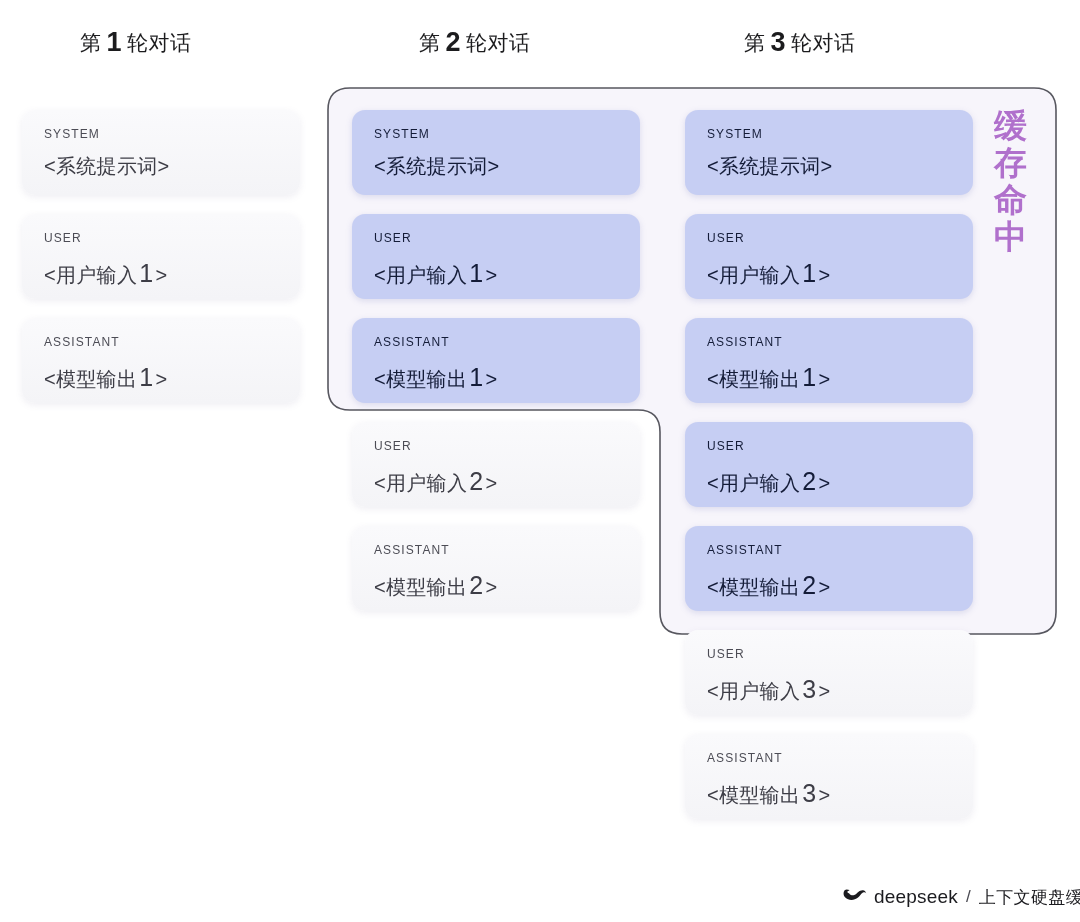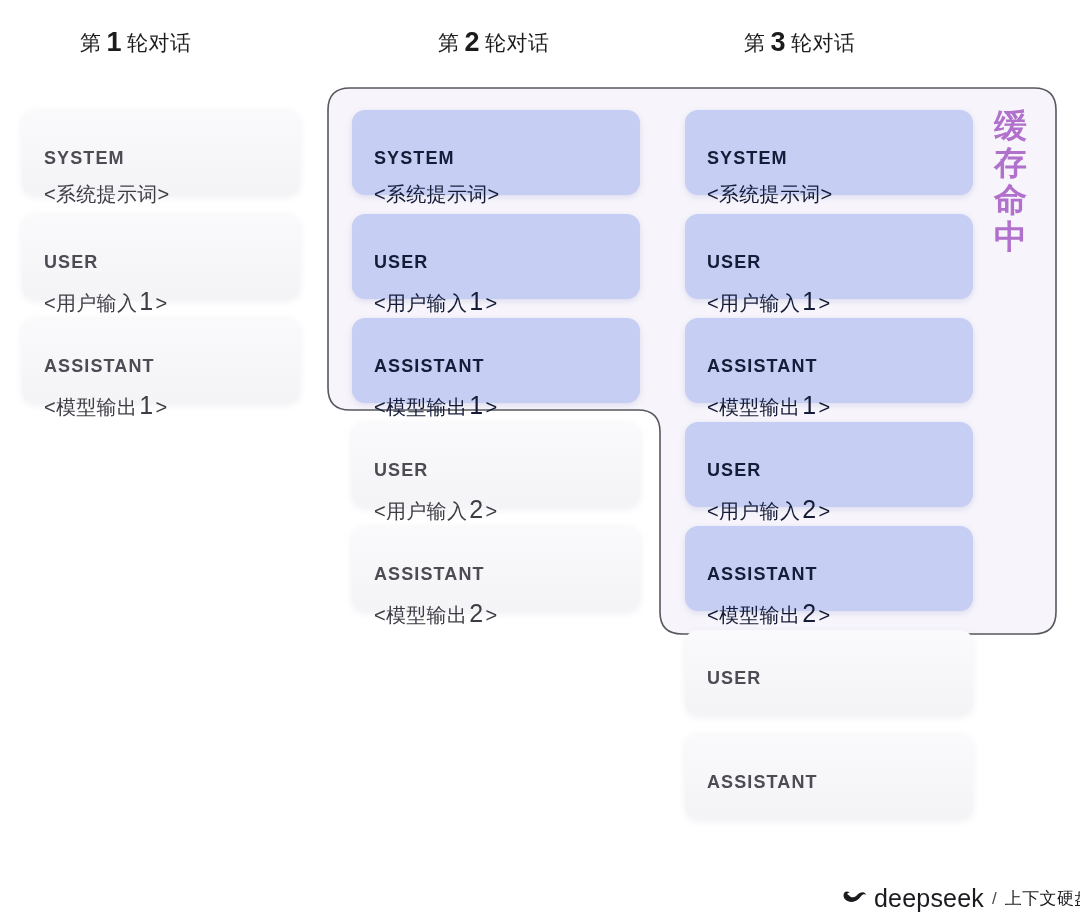--- a/index.html
+++ b/index.html
@@ -24,21 +24,21 @@
     white-space: nowrap;
   }
   .col-header .num {
     font-size: 27px;
     font-weight: 700;
     padding: 0 5px;
     position: relative;
     top: 1px;
   }
   #hdr1 { left: 80px; }
-  #hdr2 { left: 438px; }
+  #hdr2 { left: 419px; }
   #hdr3 { left: 744px; }
 
   
   .cache-box {
     position: absolute;
     left: 328px;
     top: 88px;
     width: 728px;
     height: 546px;
     pointer-events: none;
@@ -59,25 +59,24 @@
   }
   .cache-label span { display: block; }
 
   
   .card {
     position: absolute;
     border-radius: 13px;
     padding: 17px 0 0 22px;
   }
   .card .role {
-    font-size: 18px;
-    font-weight: 700;
+    font-size: 12px;
+    font-weight: 400;
     letter-spacing: 1.1px;
     line-height: 1.25;
-    margin-top: 20px;
   }
   .card .content {
     font-size: 20px;
     font-weight: 400;
     line-height: 1.35;
     margin-top: 11px;
     letter-spacing: .3px;
   }
   .card .content .idx {
     font-size: 25px;
@@ -104,21 +103,21 @@
     position: absolute;
     left: 842px;
     top: 884px;
     display: flex;
     align-items: center;
     gap: 7px;
     white-space: nowrap;
   }
   .footer .whale { display: block; }
   .footer .brand {
-    font-size: 25px;
+    font-size: 19px;
     font-weight: 500;
     color: #1b1b1f;
     letter-spacing: .2px;
   }
   .footer .sep {
     font-size: 17px;
     color: #4a4a52;
     padding: 0 1px;
   }
   .footer .tagline {
@@ -213,23 +212,25 @@
     <div class="card purple" style="left: 685px; top: 422px; width: 288px; height: 85px;">
       <div class="role">USER</div>
       <div class="content"><span>&lt;用户输入</span><span class="idx">2</span><span>&gt;</span></div>
     </div>
     <div class="card purple" style="left: 685px; top: 526px; width: 288px; height: 85px;">
       <div class="role">ASSISTANT</div>
       <div class="content"><span>&lt;模型输出</span><span class="idx">2</span><span>&gt;</span></div>
     </div>
     <div class="card gray" style="left: 685px; top: 630px; width: 288px; height: 85px;">
       <div class="role">USER</div>
+      <div class="content"><span>&lt;用户输入</span><span class="idx">3</span><span>&gt;</span></div>
     </div>
     <div class="card gray" style="left: 685px; top: 734px; width: 288px; height: 85px;">
       <div class="role">ASSISTANT</div>
+      <div class="content"><span>&lt;模型输出</span><span class="idx">3</span><span>&gt;</span></div>
     </div>
   </div>
 
 <div class="footer">
   <span class="whale">
     <svg width="25" height="22" viewBox="0 0 25 22">
       <path d="M2.6 6.2 C1 8.2 1.2 11.6 3.3 13.6 C5.6 15.9 9.6 16.5 12.8 15.3
                C15.3 14.4 17 12.6 18.6 10.7 C19.5 9.6 20.5 8.6 21.9 8.3
                C22.9 8.1 23.8 8.5 24.2 9.2 C23.9 7.6 22.6 6.4 21 6.2
                C19.2 6 17.6 6.9 16.3 8 C15 9.1 13.9 10.5 12.3 11.1

